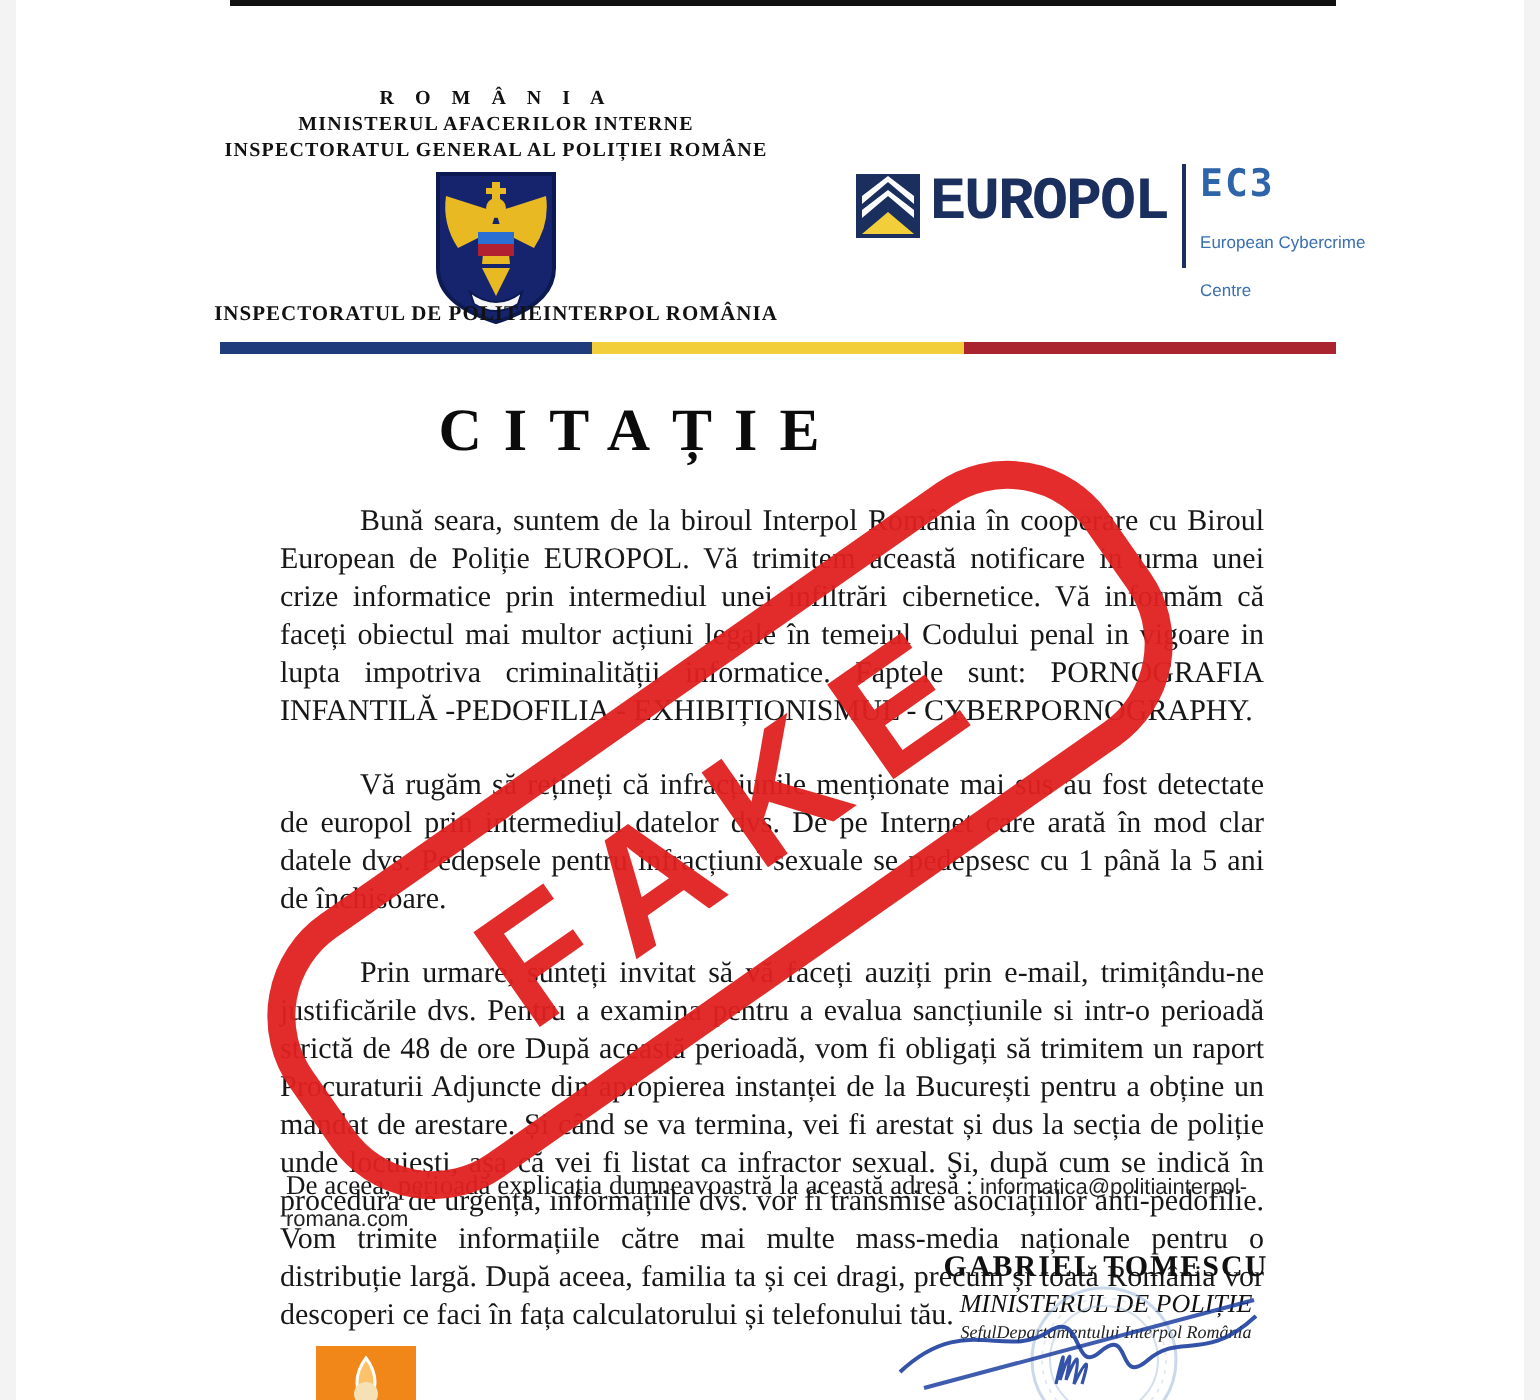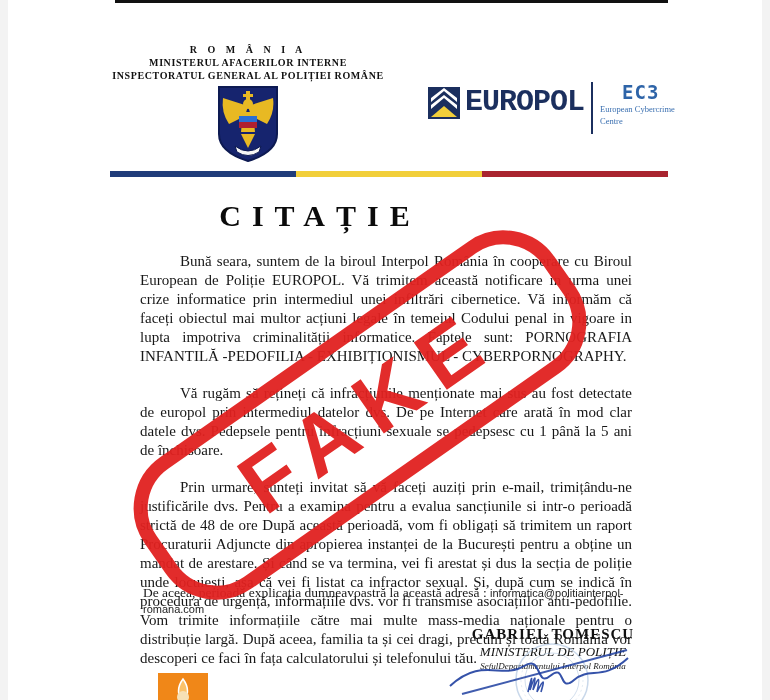--- a/index.html
+++ b/index.html
@@ -15,22 +15,22 @@
   .gov-line2,.gov-line3{font-size:10px;font-weight:bold;letter-spacing:.6px;margin-top:2px;}
   .coa-wrap{margin-top:5px;}
   .gov-sub{position:absolute;left:62px;top:152px;width:372px;text-align:center;font-size:10.5px;font-weight:bold;letter-spacing:.5px;color:#111;}
 
   
   .europol{position:absolute;left:428px;top:80px;display:flex;align-items:flex-start;}
   .europol-mark{margin-top:7px;margin-right:5px;}
   .europol-name{font-family:Liberation Mono, monospace;font-weight:bold;font-size:30px;color:#1b2f5e;letter-spacing:-1px;line-height:44px;text-align:right;}
   .europol-divider{width:2px;height:52px;background:#1b2f5e;margin:2px 7px 0 7px;}
   .ec3{display:flex;flex-direction:column;margin-top:2px;}
-  .ec3-name{font-family:"DejaVu Sans Mono", monospace;font-weight:bold;font-size:19px;color:#2e64a8;letter-spacing:1px;line-height:20px;margin-left:22px;}
-  .ec3-sub{font-family:Liberation Serif, serif;font-size:8.5px;color:#3a6fb0;line-height:10px;margin-top:2px;}
+  .ec3-name{font-family:"DejaVu Sans Mono", monospace;font-weight:bold;font-size:19px;color:#2e64a8;letter-spacing:1px;line-height:20px;}
+  .ec3-sub{font-family:Liberation Sans, sans-serif;font-size:8.5px;color:#3a6fb0;line-height:10px;margin-top:14px;}
 
   
   .tricolor{position:absolute;left:110px;top:171px;width:558px;height:6px;display:flex;}
   .tricolor span{flex:1;height:100%;}
 
   
   .doc-title{position:absolute;left:0;top:199px;width:640px;text-align:center;font-size:30px;font-weight:bold;letter-spacing:11px;color:#0b0b0b;}
 
   
   .body-text{position:absolute;left:140px;top:252px;width:492px;color:#171717;}
@@ -76,20 +76,21 @@
         <path d="M35 20 L10 12 Q8 26 16 38 L32 30 Z" fill="#e8b923"></path>
         <path d="M35 20 L60 12 Q62 26 54 38 L38 30 Z" fill="#e8b923"></path>
         <path d="M30 26 H40 L42 46 H28 Z" fill="#e8b923"></path>
         <rect x="26" y="30" width="18" height="12" fill="#2b6fd4"></rect>
         <rect x="26" y="36" width="18" height="6" fill="#b02030"></rect>
         <path d="M28 48 L35 62 L42 48 Z" fill="#e8b923"></path>
         <path d="M22 60 Q35 70 48 60 L46 66 Q35 73 24 66 Z" fill="#f5f5f5" stroke="#0d1a52" stroke-width="1"></path>
       </svg>
     </div>
   </div>
+  <div class="gov-sub">INSPECTORATUL DE POLITIEINTERPOL ROMÂNIA</div>
 
   <div class="europol">
     <div class="europol-mark">
       <svg width="32" height="32" viewBox="0 0 32 32">
         <rect x="0" y="0" width="32" height="32" fill="#1b2f5e"></rect>
         <path d="M3 15 L16 4 L29 15 L29 11 L16 1 L3 11 Z" fill="#ffffff"></path>
         <path d="M3 22 L16 11 L29 22 L29 18 L16 8 L3 18 Z" fill="#ffffff"></path>
         <path d="M3 30 L16 19 L29 30 Z" fill="#f2cf3a"></path>
       </svg>
     </div>

